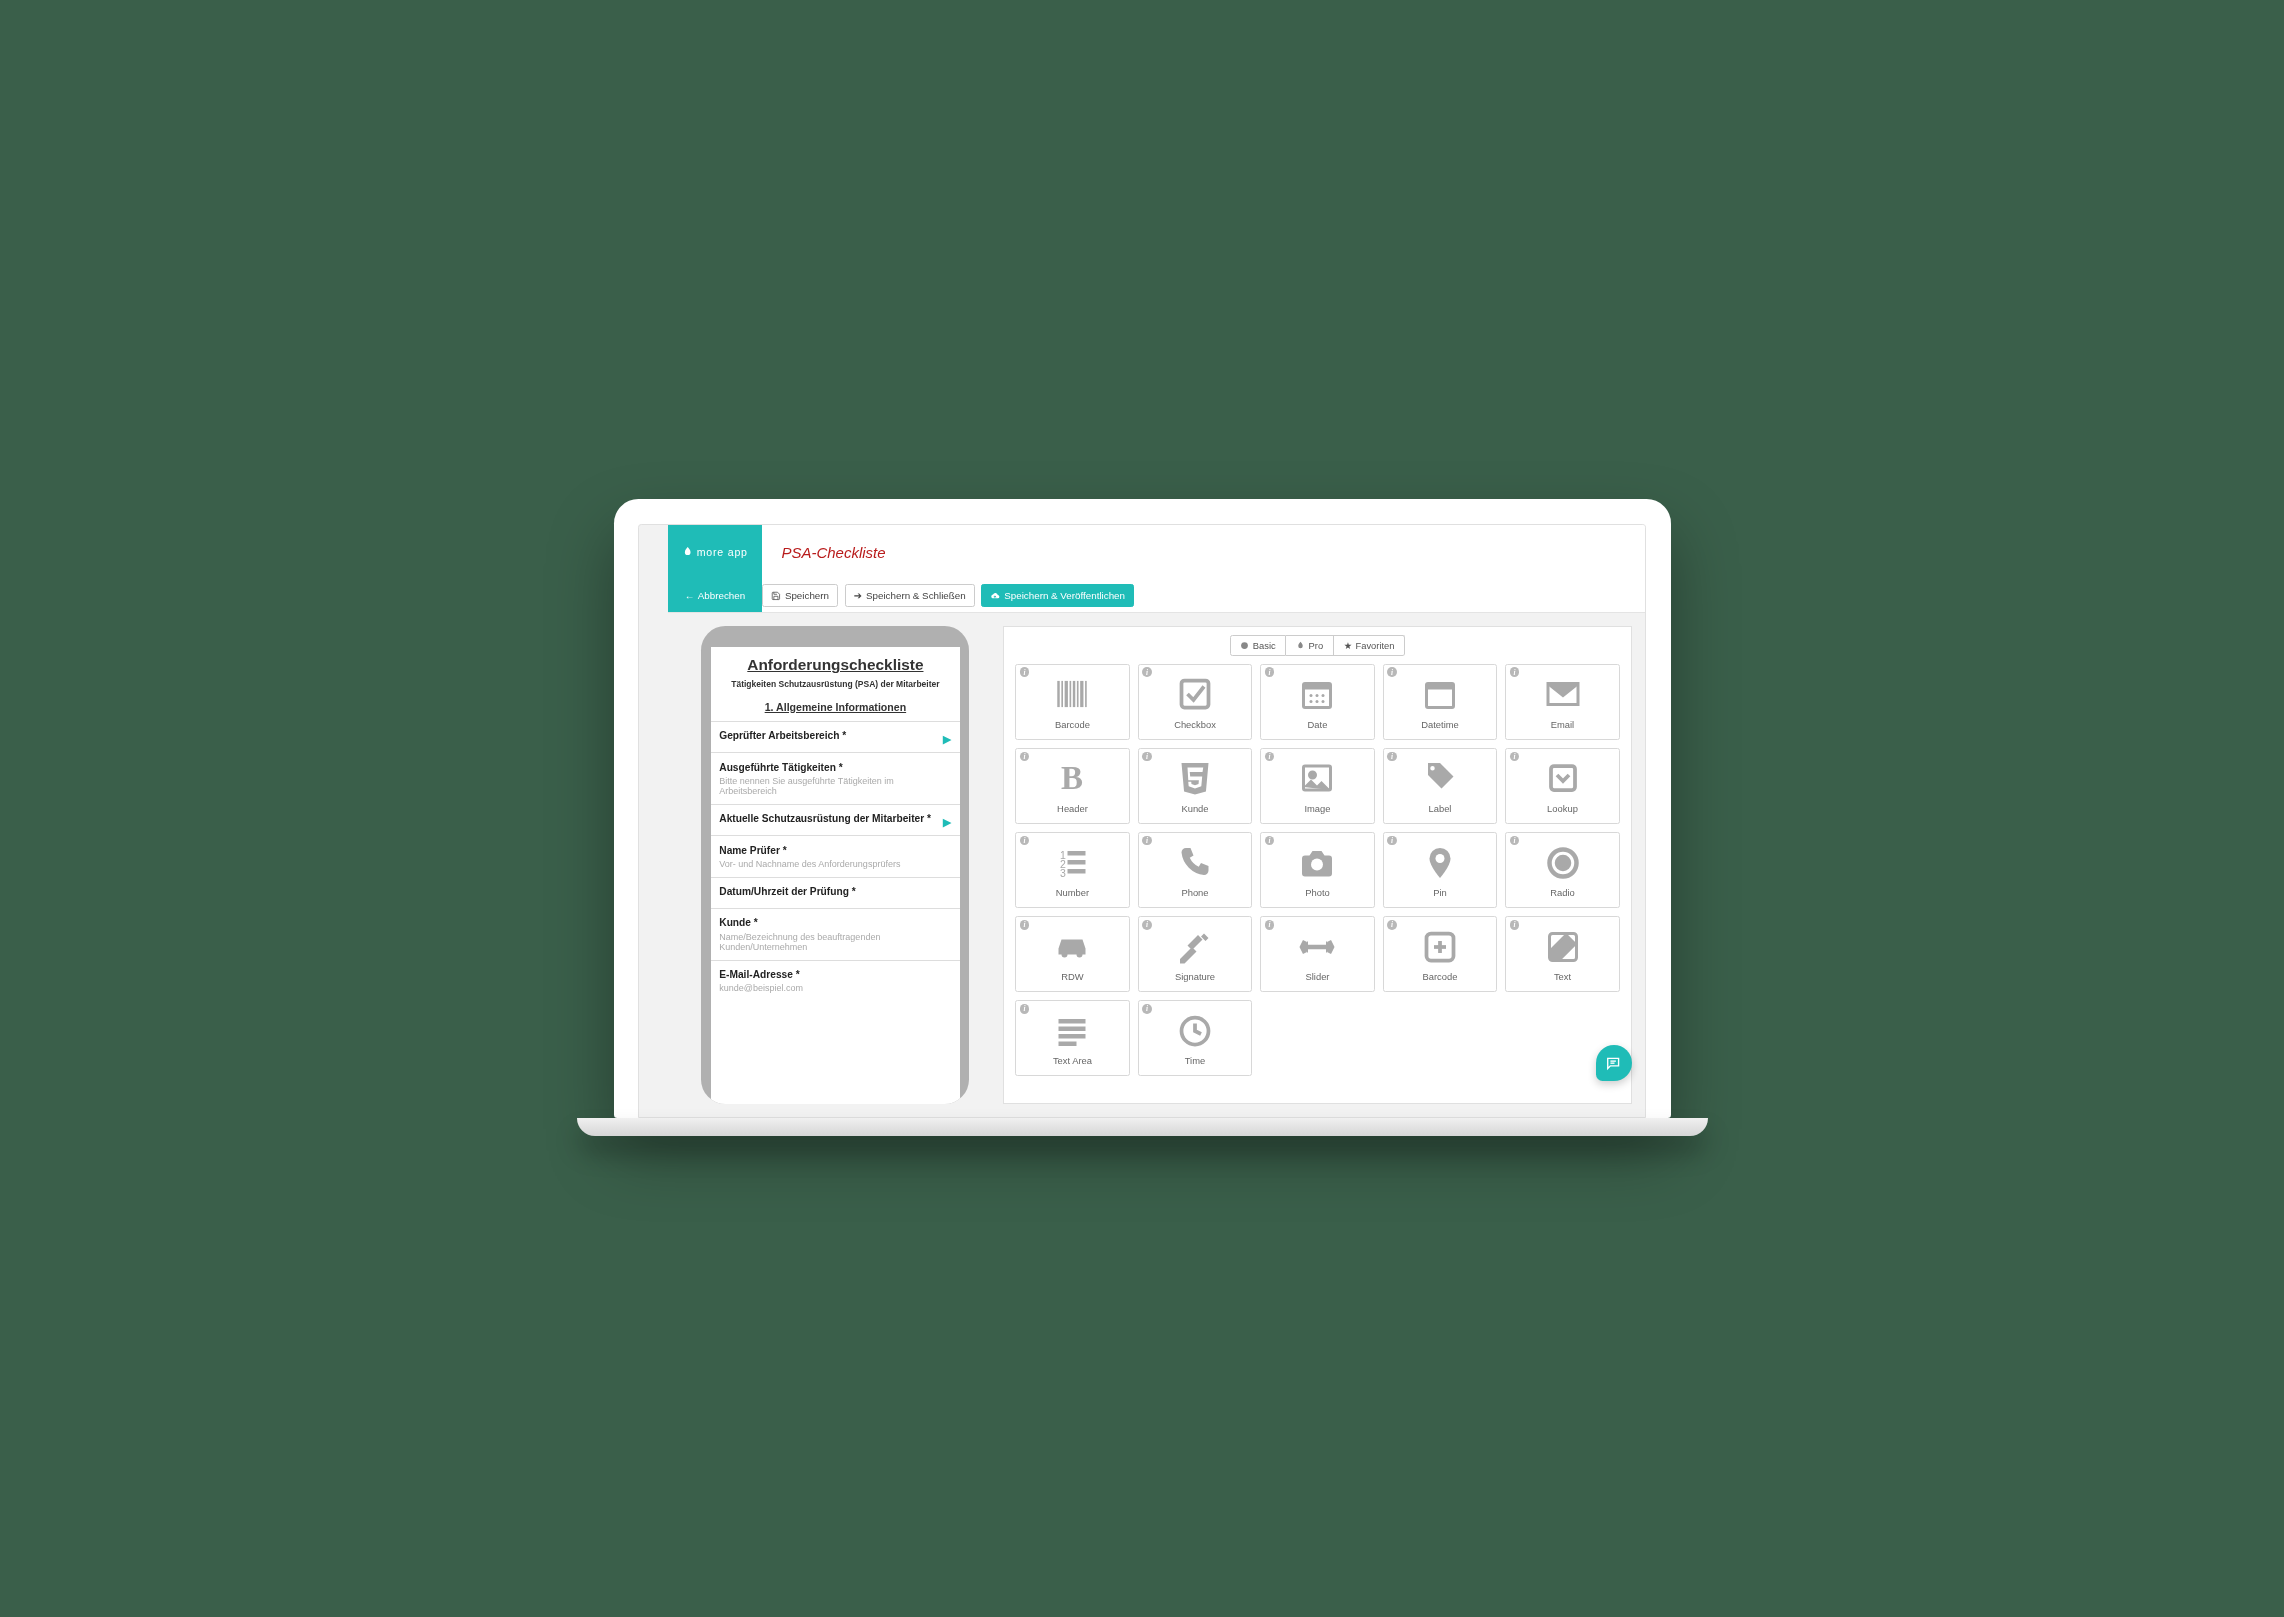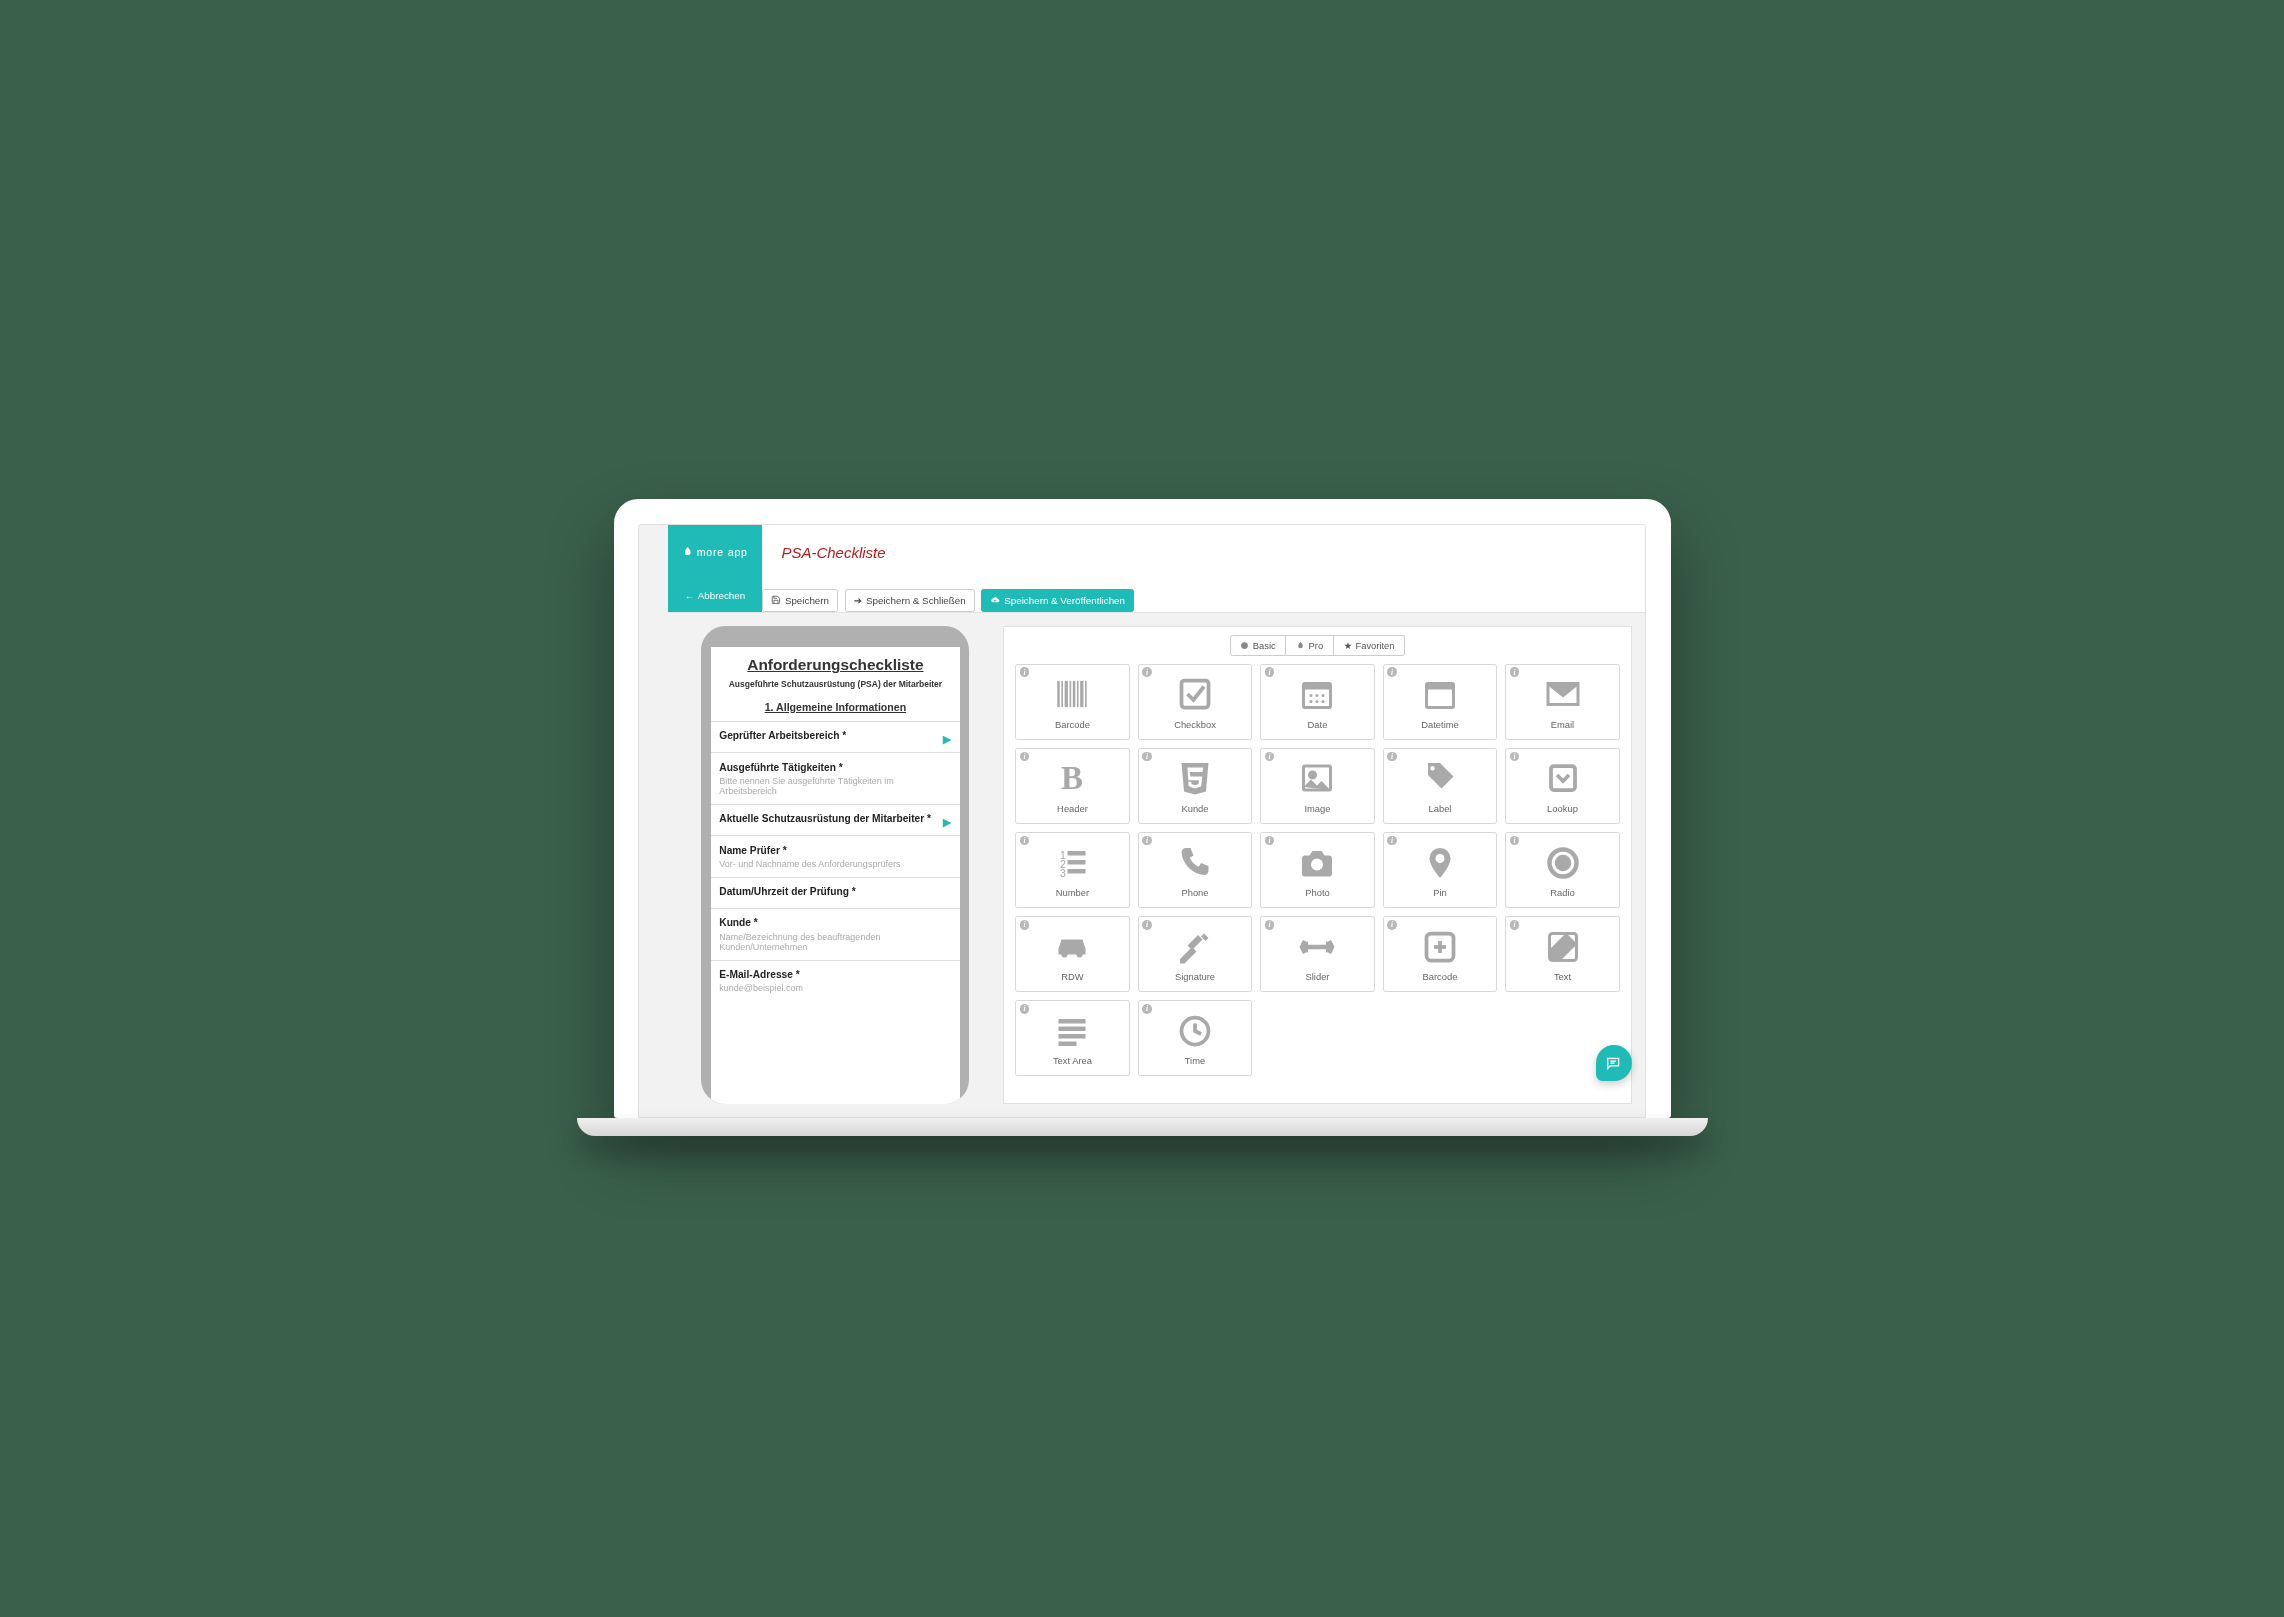--- a/index.html
+++ b/index.html
@@ -95,21 +95,21 @@
     padding: 8.1px 1.6px;
     cursor: pointer;
     border-bottom: 1.6px solid transparent;
   }
   .tab.active {
     color: #1fbcb7;
     border-bottom: 1.6px solid #1fbcb7;
   }
   .actions {
     display: flex;
-    align-items: flex-end;
+    align-items: center;
     padding-right: 11.4px;
     gap: 6.5px;
   }
   .btn {
     font-size: 9.8px;
     padding: 4.9px 8.1px;
     border: 0.8px solid #ccc;
     background: #fff;
     border-radius: 2.4px;
     cursor: pointer;
@@ -314,21 +314,21 @@
       </div>
     </div>
 
     <div class="content">
 
       <div class="phone-col">
         <div class="phone">
           <div class="phone-screen">
             <div class="form-header">
               <div class="form-title">Anforderungscheckliste</div>
-              <div class="form-sub">Ausgeführte Schutzausrüstung (PSA) der Mitarbeiter</div>
+              <div class="form-sub">Tätigkeiten Schutzausrüstung (PSA) der Mitarbeiter</div>
               <div class="form-section">1. Allgemeine Informationen</div>
             </div>
             <div id="fields">
                 <div class="field">
                   <div class="field-label">Geprüfter Arbeitsbereich *</div>
                   <span class="chev">▶</span>
                 </div>
                 <div class="field">
                   <div class="field-label">Ausgeführte Tätigkeiten *</div>
                   <div class="field-hint">Bitte nennen Sie ausgeführte Tätigkeiten im Arbeitsbereich</div>

